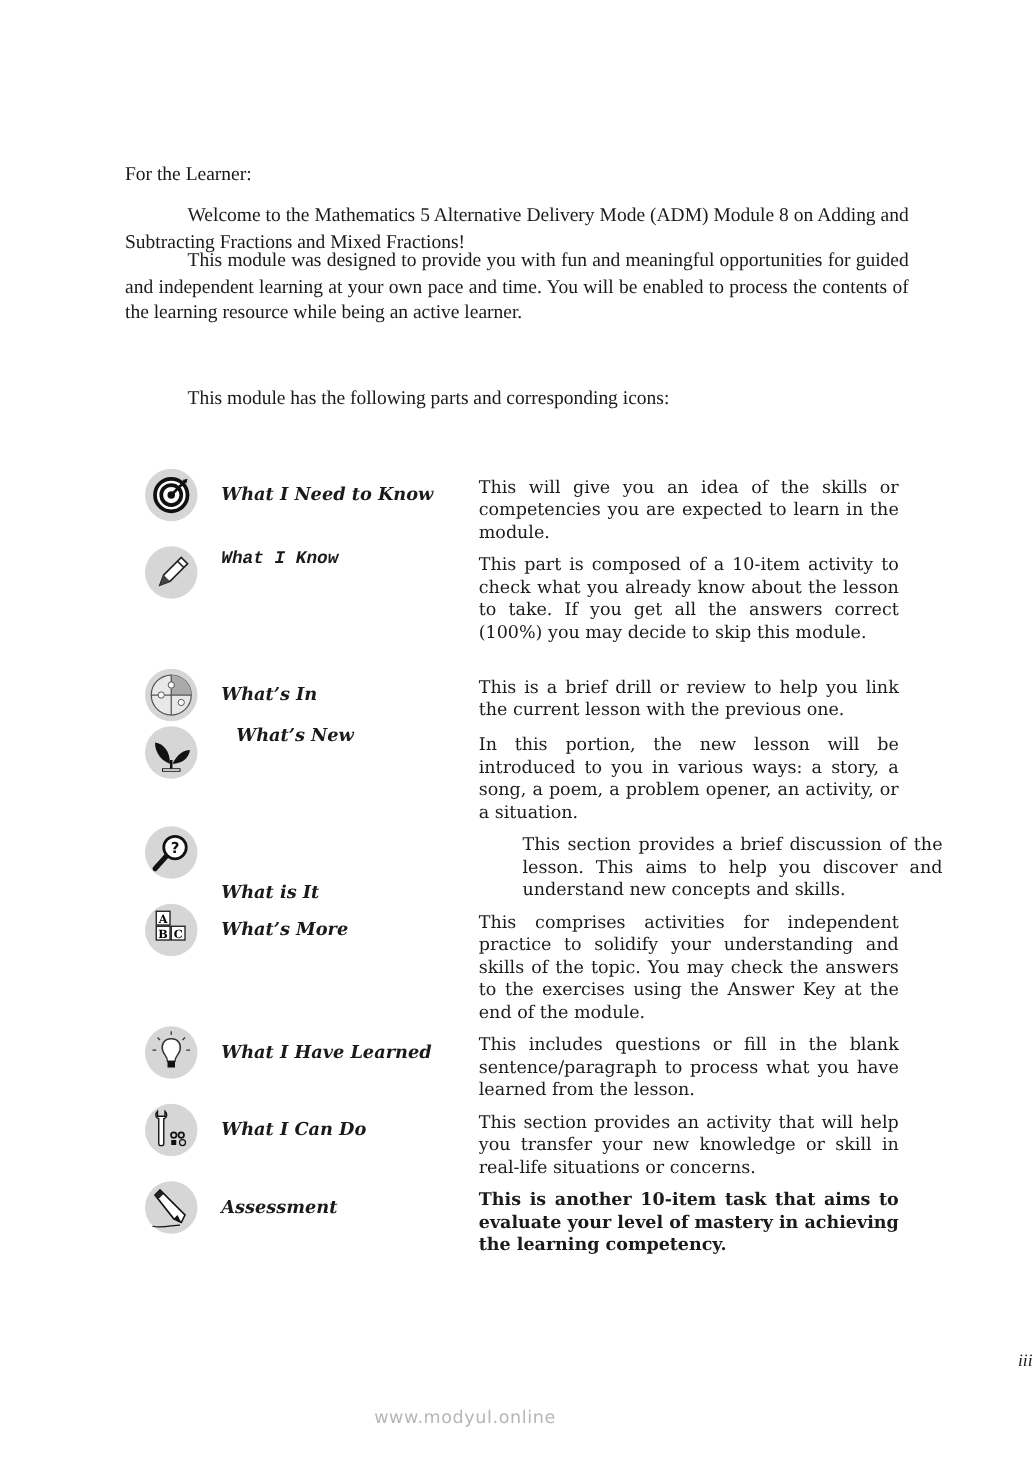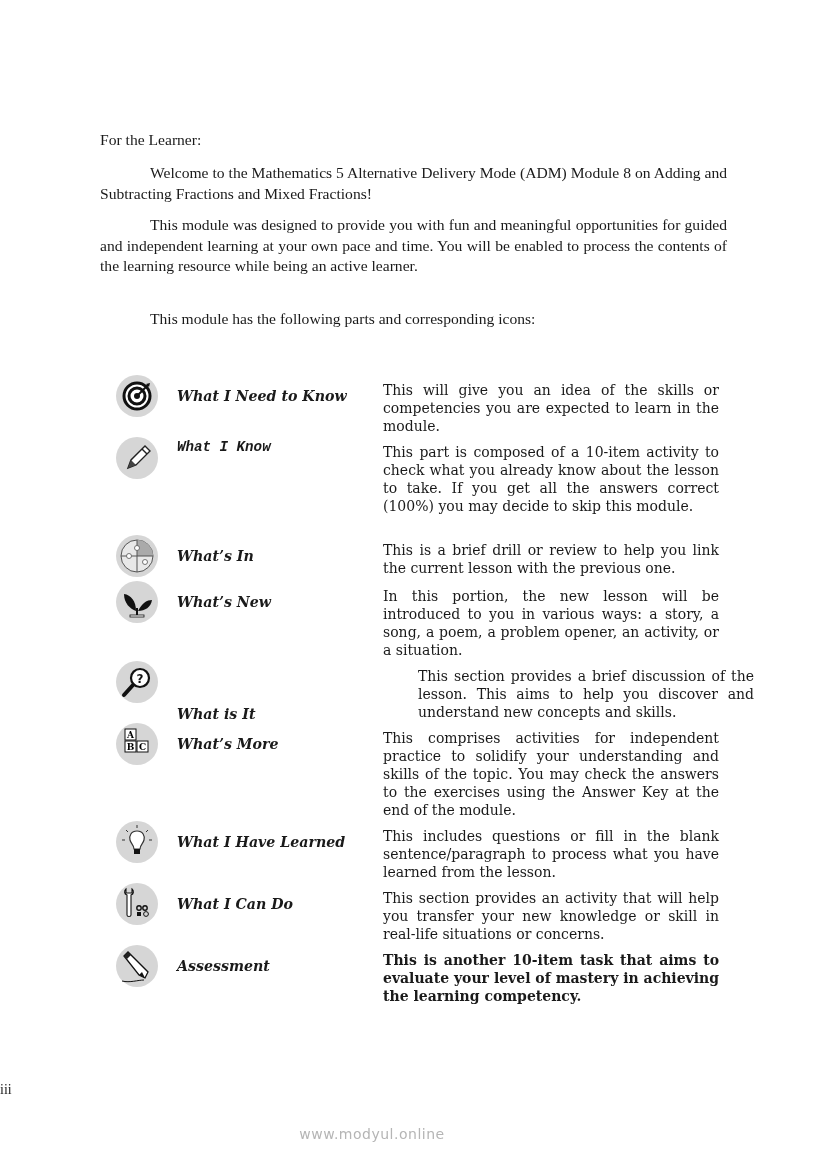--- a/index.html
+++ b/index.html
@@ -10,33 +10,33 @@
        text-align:justify; font-family:"Liberation Serif", serif; font-size:15.6px; }
   .indent { text-indent:50px; }
   .row { position:absolute; left:0; width:826px; }
   .icon { position:absolute; left:116px; width:42px; height:42px; border-radius:50%;
           background:#d6d6d6; }
   .icon svg { width:42px; height:42px; display:block; }
   .part-title { position:absolute; left:177px; font-family:"DejaVu Serif", serif;
                 font-weight:bold; font-style:italic; font-size:14.2px; }
   .desc { position:absolute; left:383px; width:336px; font-family:"DejaVu Serif", serif;
           font-size:14px; line-height:18px; text-align:justify; text-align-last:left; }
-  .pagenum { position:absolute; top:1082px; left:0; width:826px; text-align:left;
-             font-family:"Liberation Serif", serif; font-size:14px; }
+  .pagenum { position:absolute; top:1082px; left:0; width:826px; text-align:right;
+             font-family:"Liberation Serif", serif; font-size:14px;font-style:italic; }
   .watermark { position:absolute; top:1126px; left:0; width:744px; text-align:center;
                font-family:"DejaVu Sans", sans-serif; font-size:14px; color:#b5b5b5; letter-spacing:0.5px; }
 </style>
 </head>
 <body>
 
 <div class="page">
 
   <div class="p" style="top:130px;">For the Learner:</div>
   <div class="p indent" style="top:163px;">Welcome to the Mathematics 5 Alternative Delivery Mode (ADM) Module 8 on Adding and Subtracting Fractions and Mixed Fractions!</div>
-  <div class="p indent" style="top:215px;">This module was designed to provide you with fun and meaningful opportunities for guided and independent learning at your own pace and time. You will be enabled to process the contents of the learning resource while being an active learner.</div>
+  <div class="p indent" style="top:199px;">This module was designed to provide you with fun and meaningful opportunities for guided and independent learning at your own pace and time. You will be enabled to process the contents of the learning resource while being an active learner.</div>
   <div class="p indent" style="top:309px;">This module has the following parts and corresponding icons:</div>
 
   <div class="row" style="top:375px;">
     <div class="icon">
       <svg viewBox="0 0 42 42">
           <circle cx="21" cy="21" r="13" fill="#fff" stroke="#111" stroke-width="3"></circle>
           <circle cx="21" cy="21" r="8" fill="#fff" stroke="#111" stroke-width="3"></circle>
           <circle cx="21" cy="21" r="3" fill="#111"></circle>
           <line x1="21" y1="21" x2="32" y2="10" stroke="#111" stroke-width="2"></line>
           <path d="M30 9 l4 -1 -1 4z" fill="#111"></path>
@@ -76,21 +76,21 @@
 
   <div class="row" style="top:581px;">
     <div class="icon">
       <svg viewBox="0 0 42 42">
           <path d="M20 30 C14 28 8 22 8 13 C15 14 20 20 20 30Z" fill="#111"></path>
           <path d="M22 30 C26 22 31 19 36 19 C35 26 29 30 22 30Z" fill="#111"></path>
           <rect x="20" y="27" width="2" height="8" fill="#111"></rect>
           <rect x="14" y="34" width="14" height="2" fill="#fff" stroke="#111" stroke-width="0.8"></rect>
         </svg>
     </div>
-    <div class="part-title" style="top:13px;">What’s New</div>
+    <div class="part-title" style="top:0;margin-left:12px;">What’s New</div>
     <div class="desc" style="top:6px;">In this portion, the new lesson will be introduced to you in various ways: a story, a song, a poem, a problem opener, an activity, or a situation.</div>
   </div>
 
   <div class="row" style="top:661px;">
     <div class="icon">
       <svg viewBox="0 0 42 42">
           <circle cx="24" cy="17" r="9" fill="#fff" stroke="#111" stroke-width="2.2"></circle>
           <line x1="17" y1="24" x2="8" y2="34" stroke="#111" stroke-width="4" stroke-linecap="round"></line>
           <text x="24" y="21.5" font-size="12" font-weight="bold" text-anchor="middle" font-family="DejaVu Sans, sans-serif" fill="#111">?</text>
         </svg>

